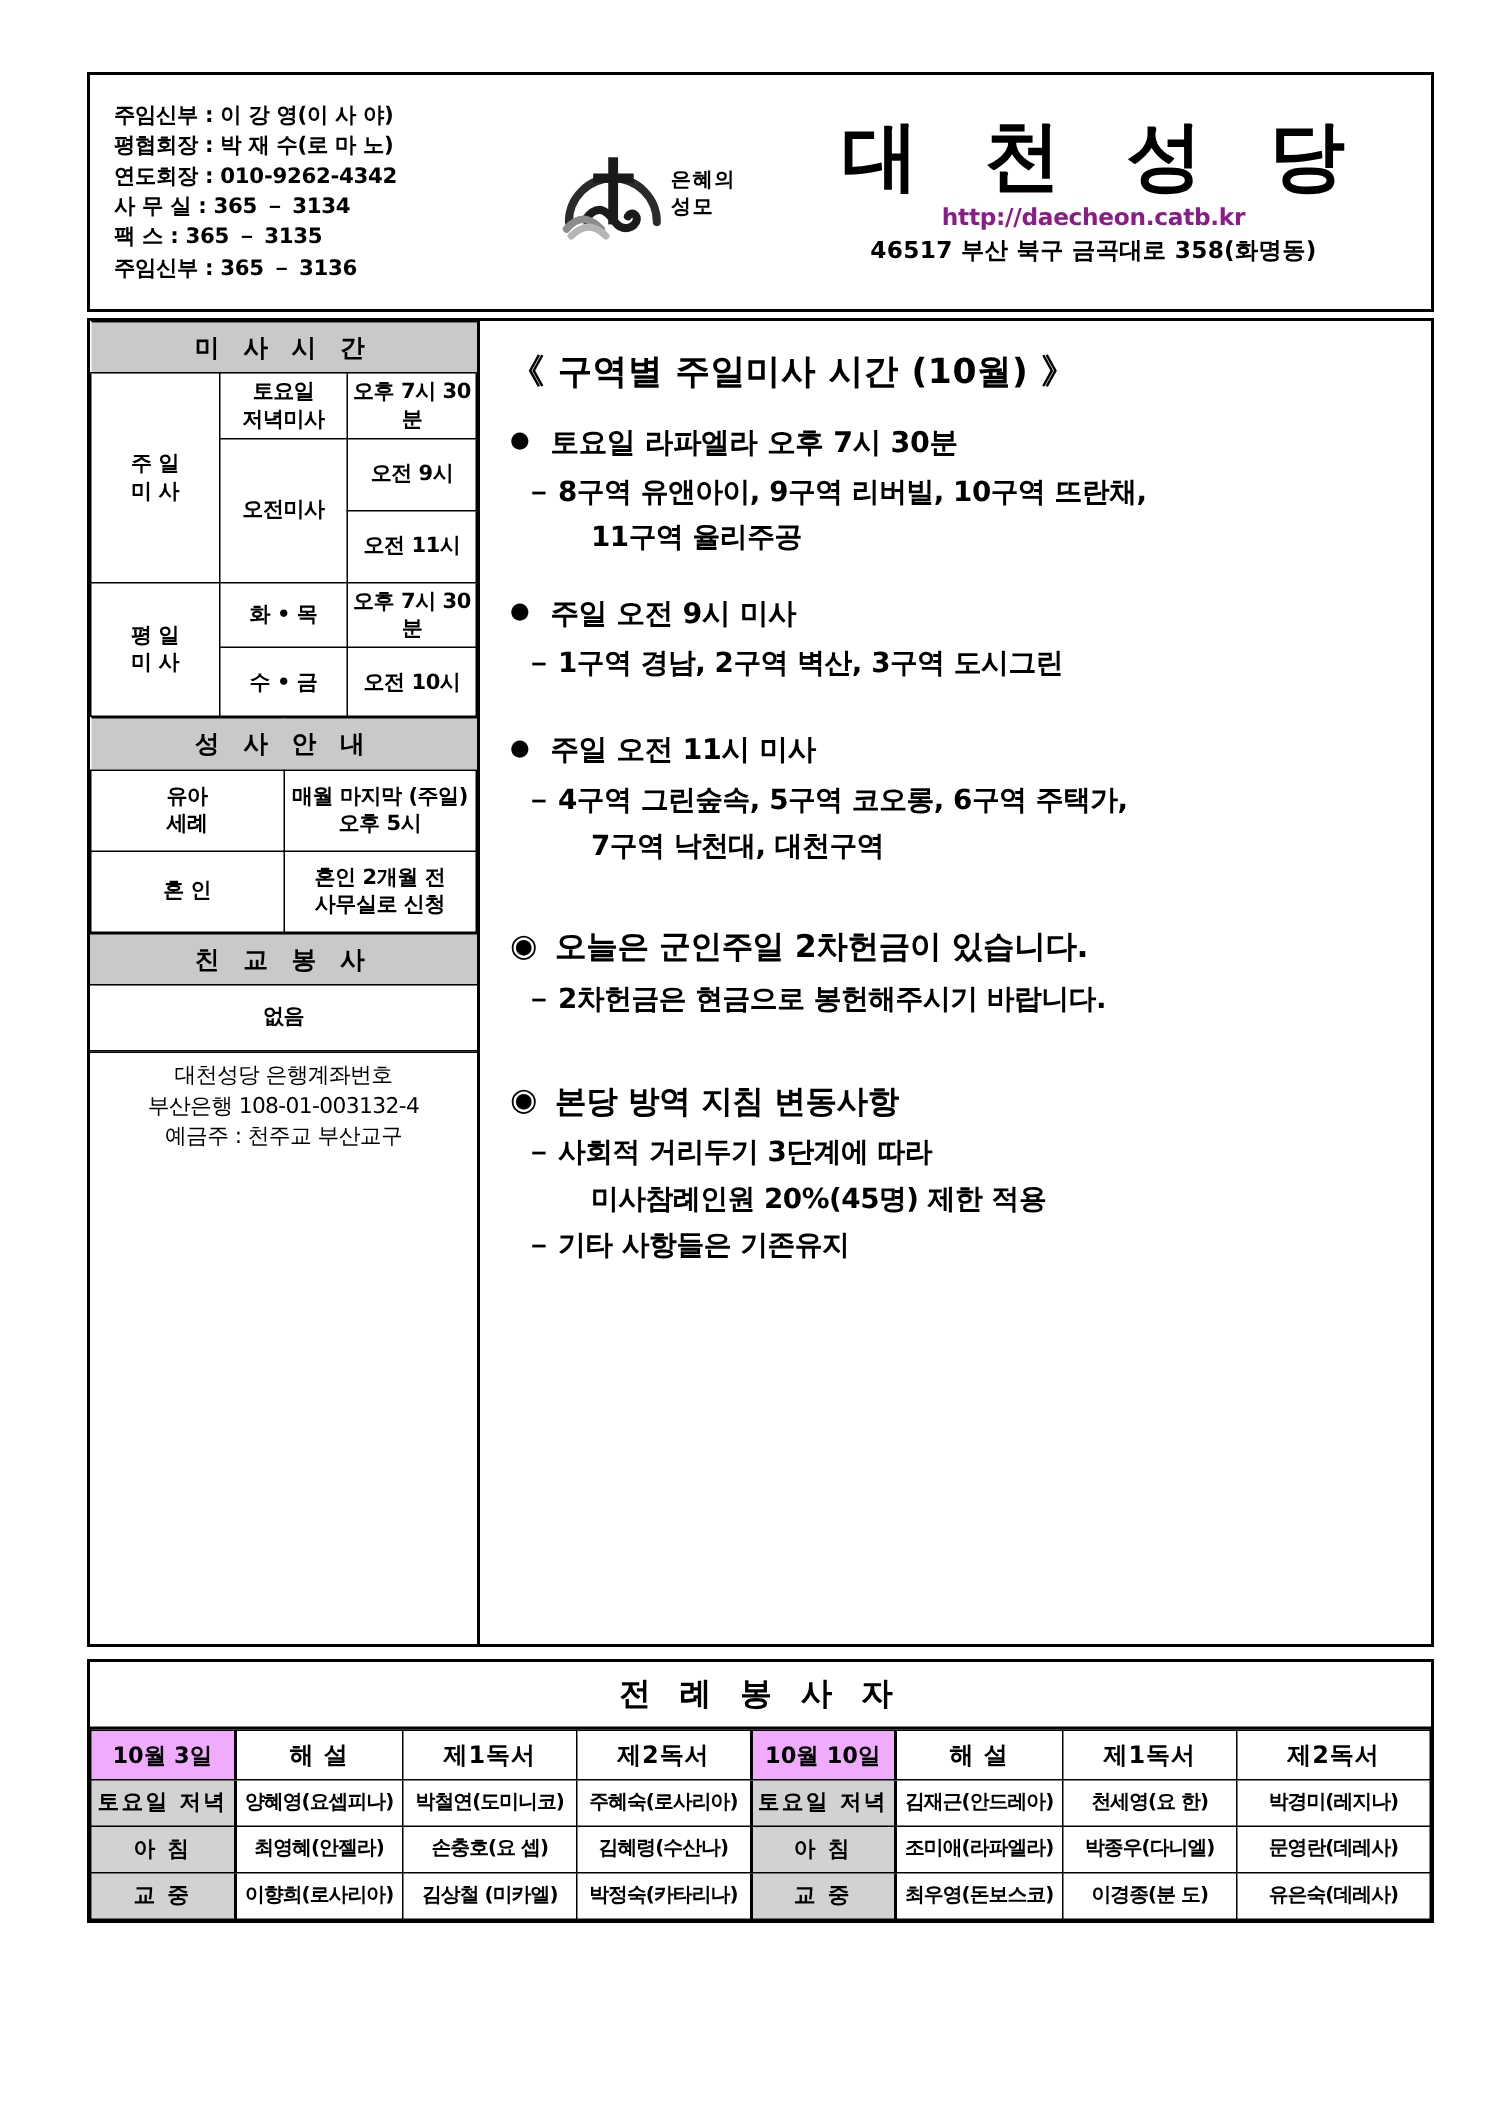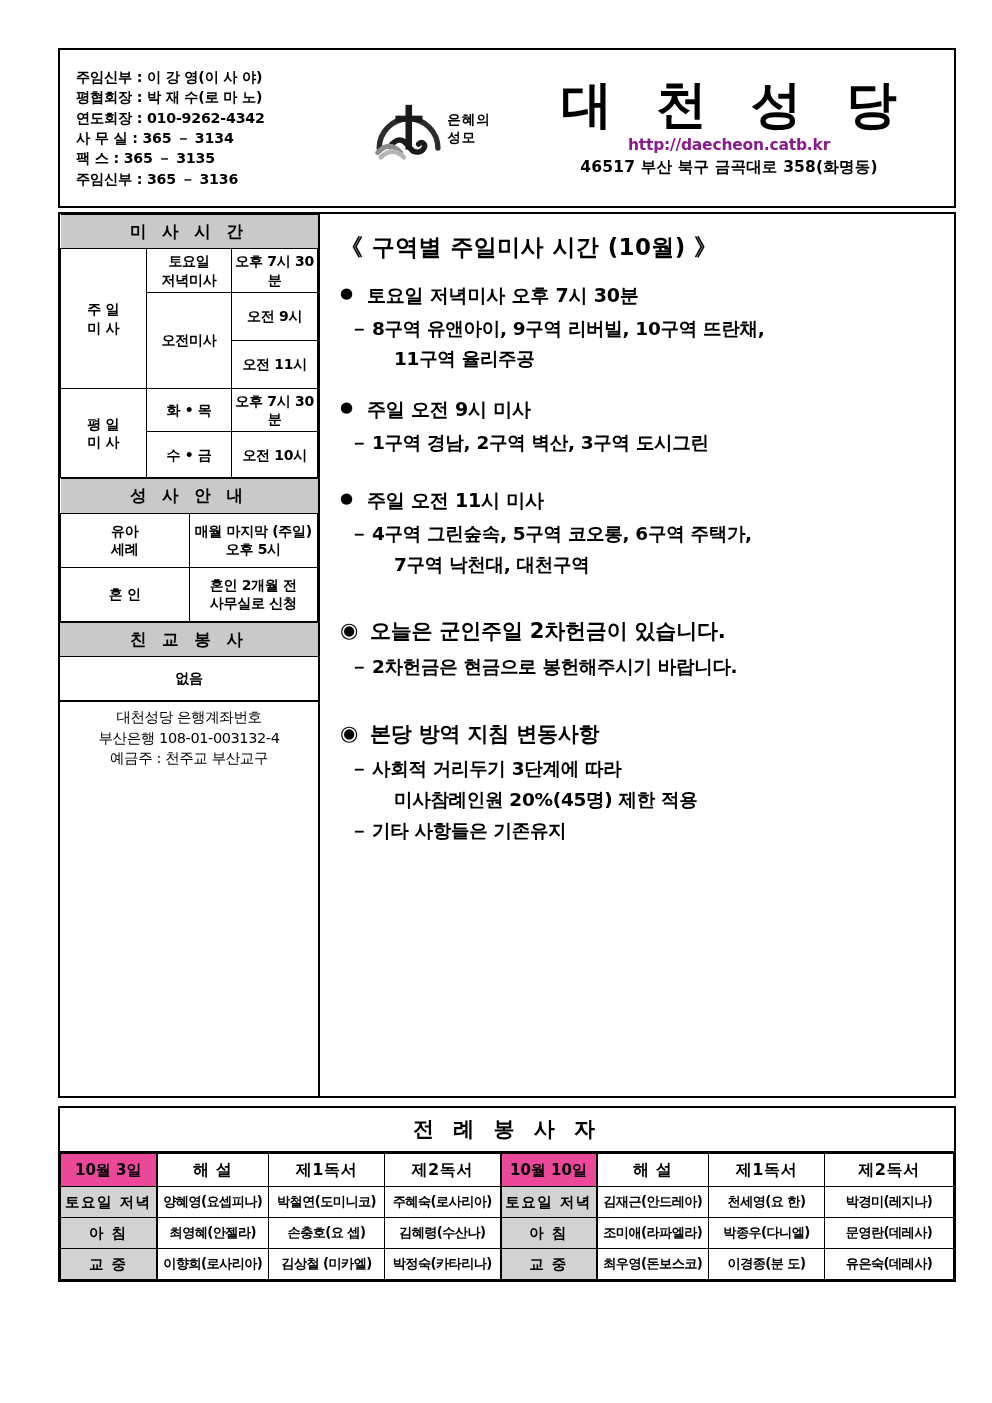--- a/index.html
+++ b/index.html
@@ -197,21 +197,21 @@
   .srv-table { width: 100%; border-collapse: collapse; table-layout: fixed; }
   .srv-table td {
     border: 1.4px solid #000;
     text-align: center;
     vertical-align: middle;
     font-weight: 700;
     padding: 6px 1px;
     line-height: 1.25;
   }
   .srv-table .hd { font-size: 16px; letter-spacing: 0.6px; }
-  .srv-table .dtcol { background: #ec4899; font-size: 15px; letter-spacing: 0px; }
+  .srv-table .dtcol { background: #f0abfc; font-size: 15px; letter-spacing: 0px; }
   .srv-table .rowlbl { background: #d2d2d2; font-size: 14.5px; letter-spacing: 1.5px; }
   .srv-table .nm { font-size: 13.2px; letter-spacing: -0.6px; }
   .thick-l { border-left: 2.2px solid #000 !important; }
 </style>
 </head>
 <body>
 
 <div class="page">
 
   <div class="header">
@@ -318,21 +318,21 @@
       </div>
     </div>
 
     <div class="right-col">
 
       <div class="main-title">《 구역별 주일미사 시간 (10월) 》</div>
 
       <div class="blk">
         <div class="bullet-line">
           <span class="mk">●</span>
-          <span>토요일 저녁미사  오후 7시 30분</span>
+          <span>토요일 라파엘라  오후 7시 30분</span>
         </div>
         <div class="sub-line">
           <span class="dash">－</span>
           <span>8구역 유앤아이, 9구역 리버빌, 10구역 뜨란채,</span>
         </div>
         <div class="cont-line">11구역 율리주공</div>
       </div>
 
       <div class="gap-sm"></div>
 

